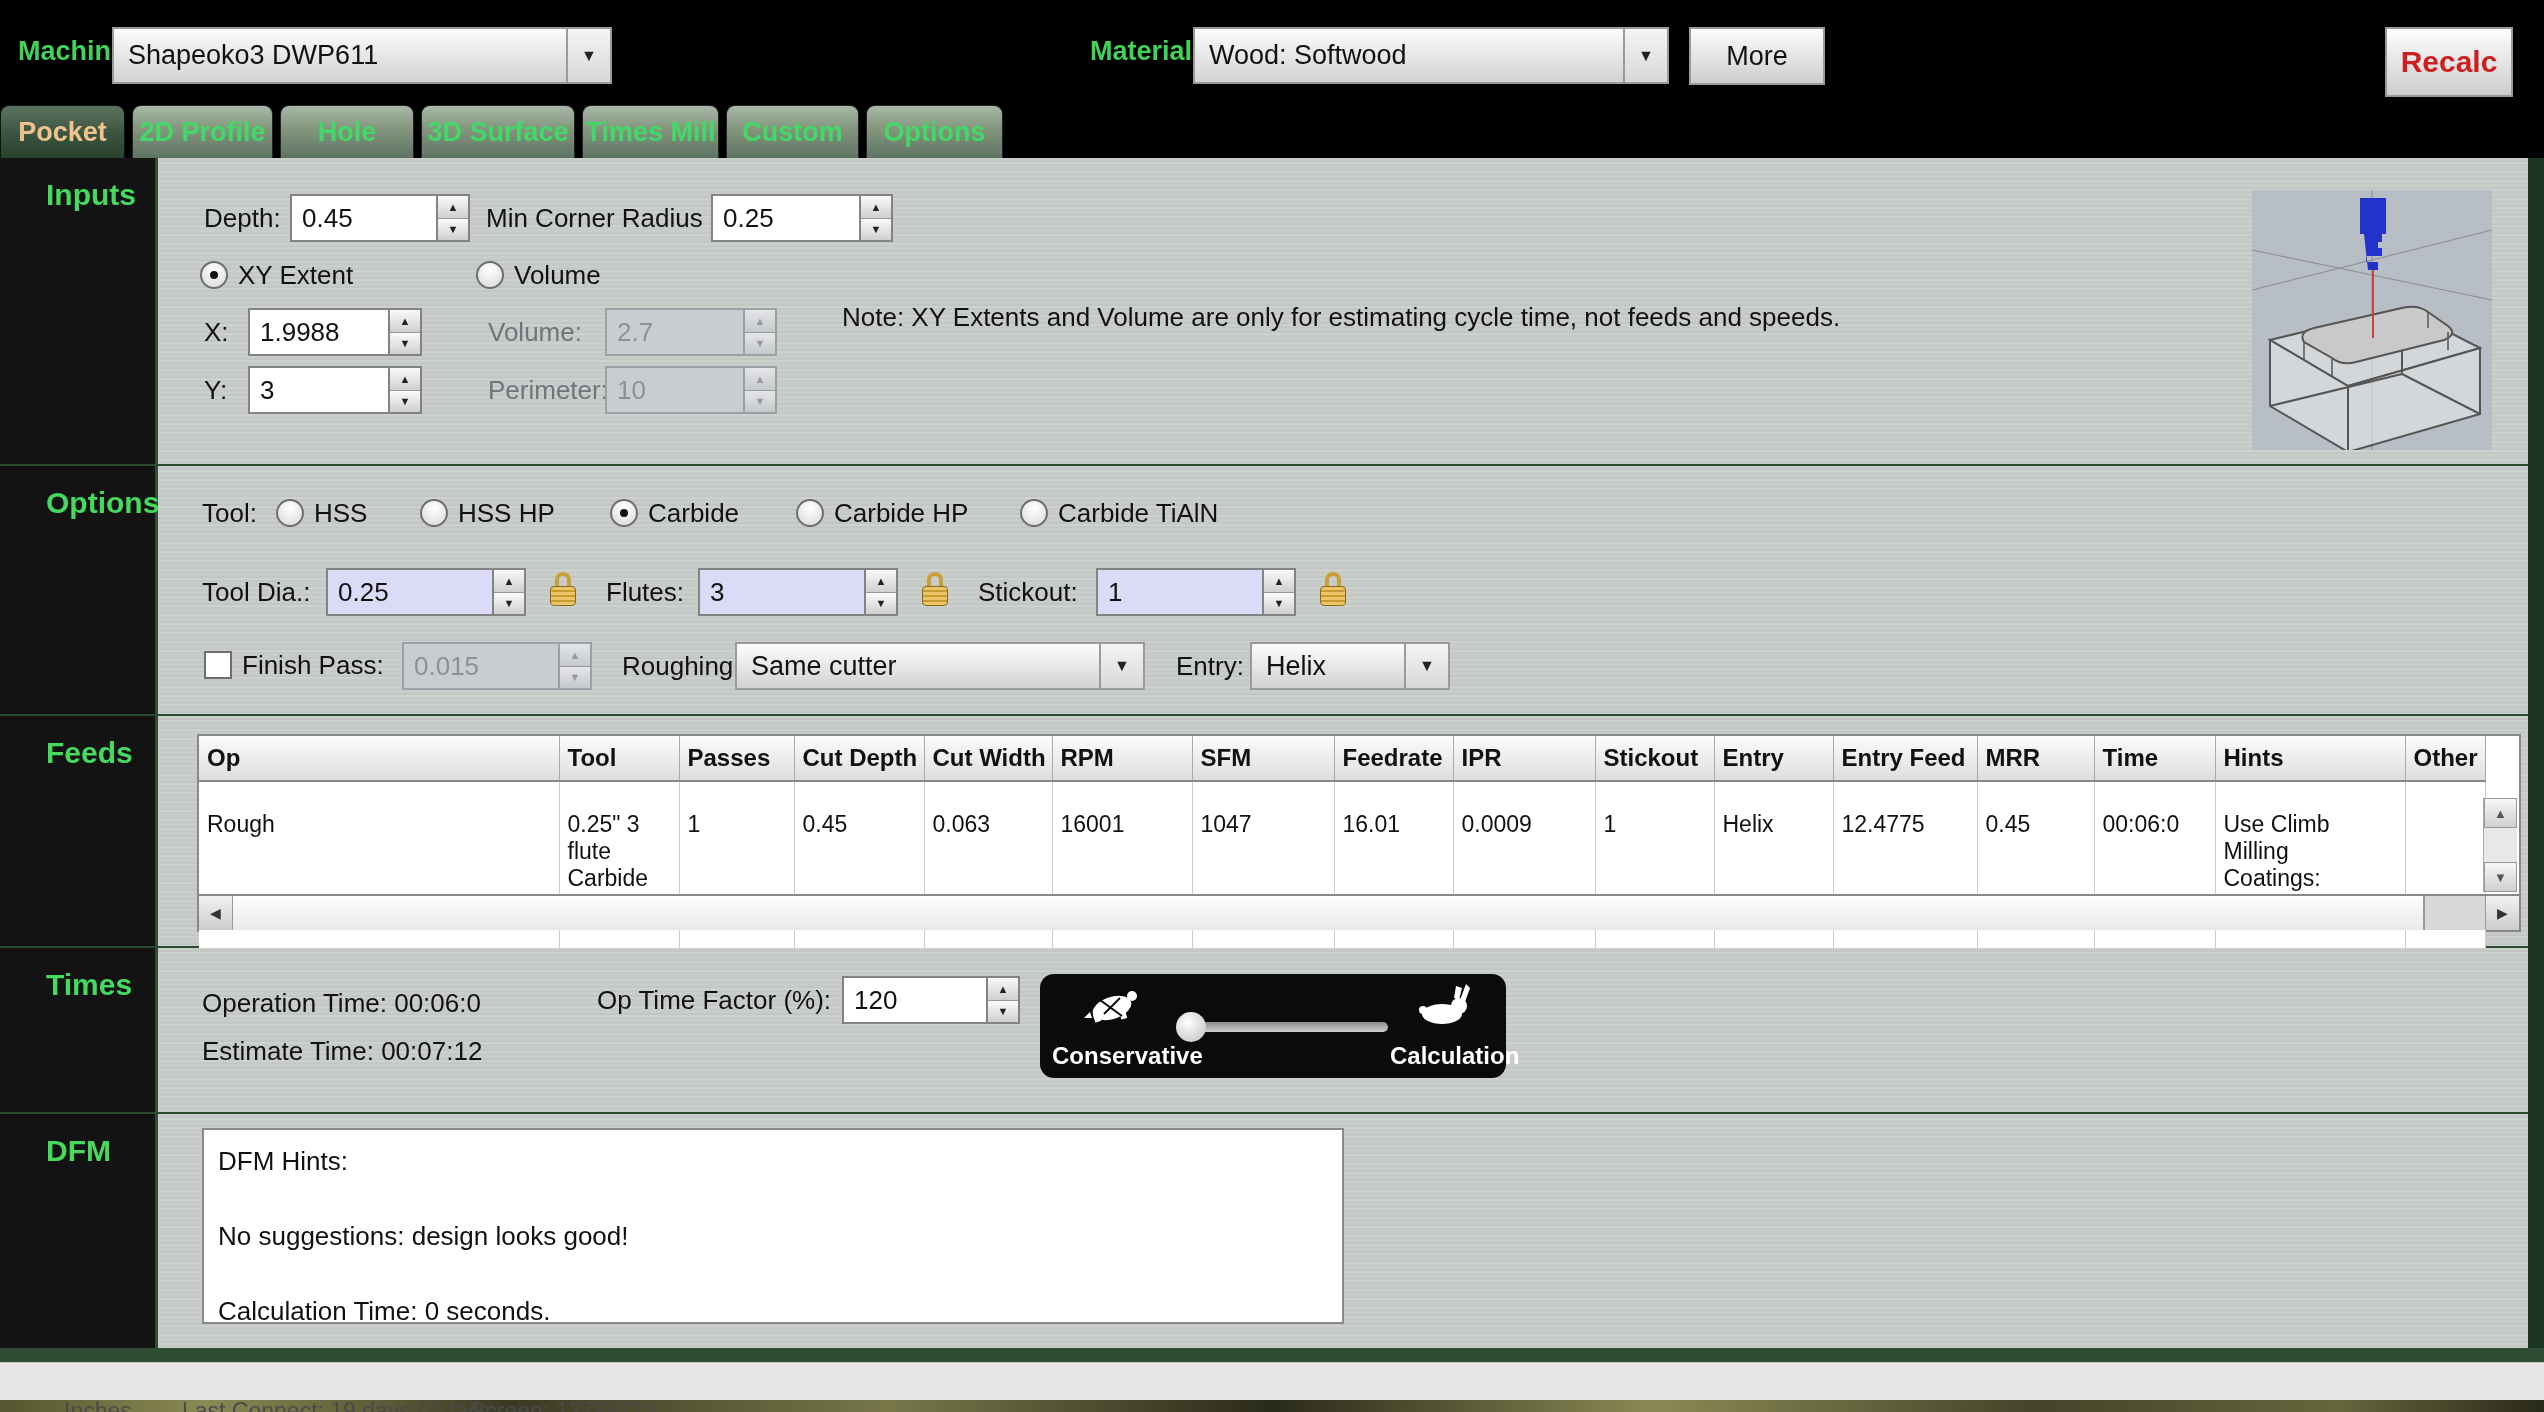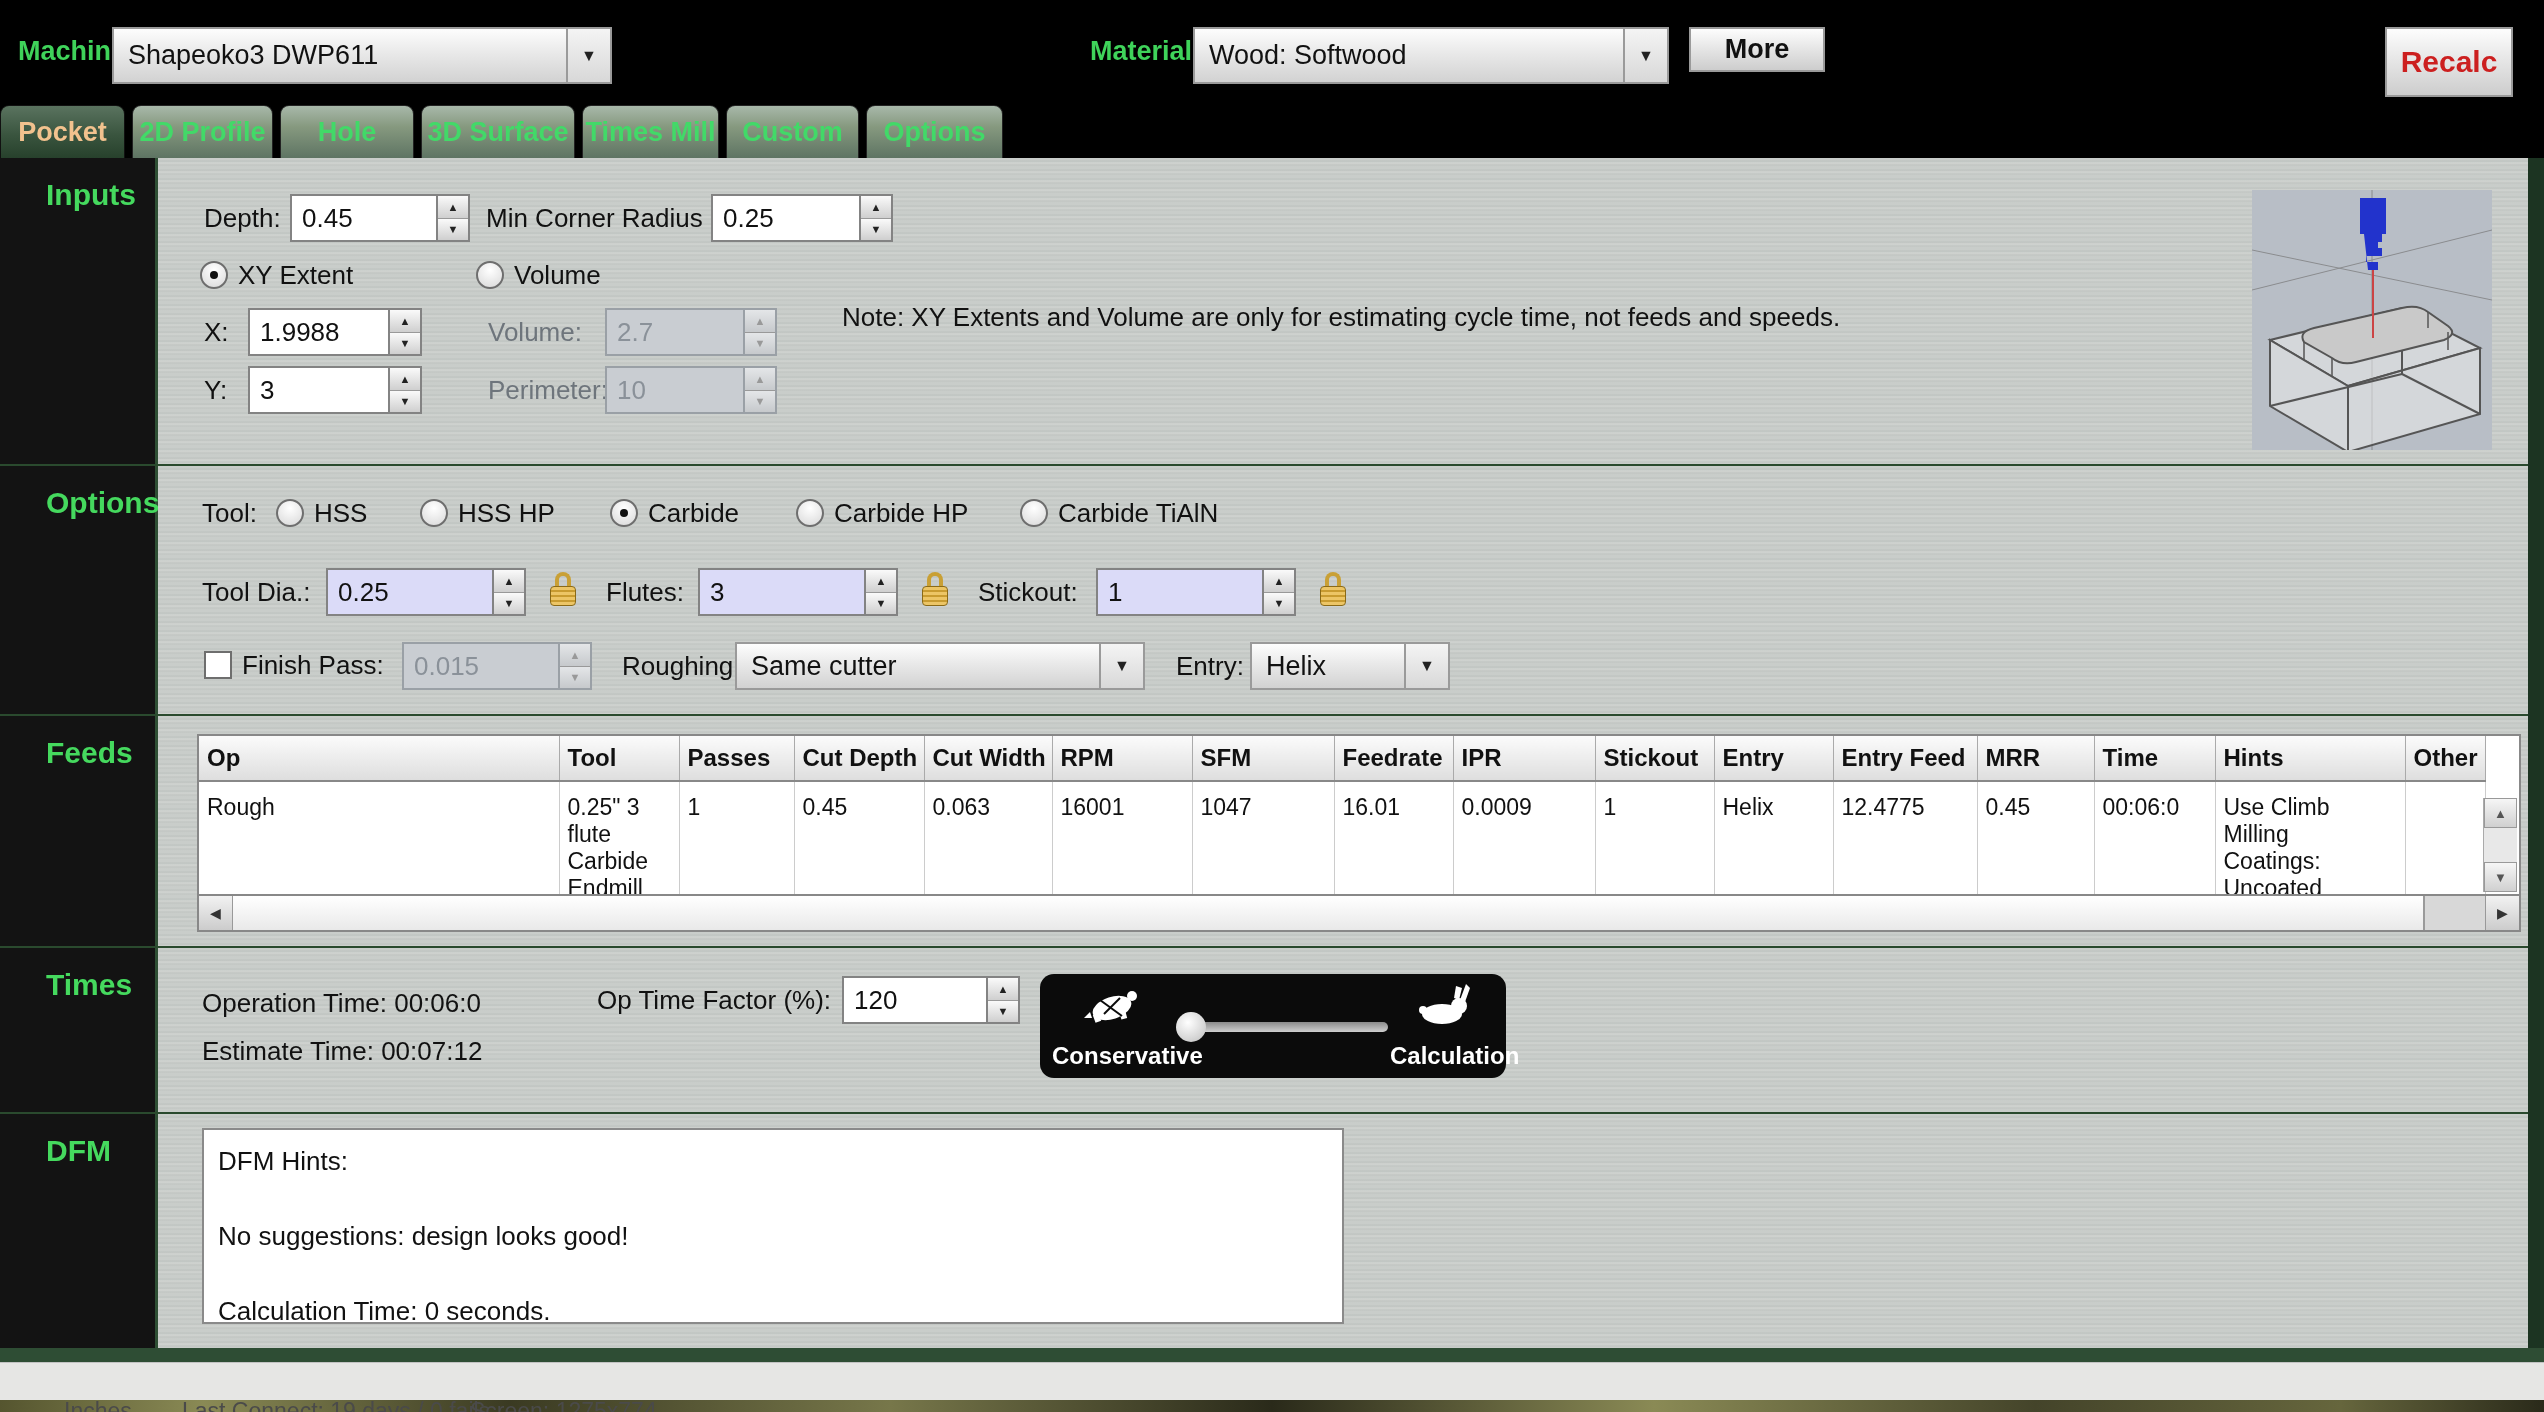--- a/index.html
+++ b/index.html
@@ -19,21 +19,21 @@
   .combo .val { flex:1; font-size:27px; color:#111; padding:0 14px; display:flex; align-items:center;
                 white-space:nowrap; overflow:hidden; }
   .combo .arrow { width:44px; border-left:2px solid #9a9a9a; display:flex; align-items:center; justify-content:center;
                   background:linear-gradient(#f4f4f4,#d8d8d8); color:#222; font-size:16px; }
   .topbar .machine-combo { position:absolute; left:112px; top:27px; width:500px; }
   .topbar .material-combo { position:absolute; left:1193px; top:27px; width:476px; }
 
   .btn { background:linear-gradient(#fdfdfd,#e7e7e7 45%,#cdcdcd); border:2px solid #9a9a9a;
          box-shadow:0 2px 3px rgba(0,0,0,.5); display:flex; align-items:center; justify-content:center;
          font-size:27px; color:#111; }
-  .topbar .more-btn { position:absolute; left:1689px; top:27px; width:136px; height:45px;font-weight:bold; }
+  .topbar .more-btn { position:absolute; left:1689px; top:27px; width:136px; height:58px; }
   .topbar .recalc-btn { position:absolute; left:2385px; top:27px; width:128px; height:70px;
                         color:#cc1f1f; font-weight:bold; font-size:30px; }
 
   
   .tabbar { height:58px; background:#000; display:flex; align-items:flex-end; padding-left:0; }
   .tab { height:53px; margin-right:7px; border-radius:9px 9px 0 0; display:flex; align-items:center; justify-content:center;
          font-size:27px; font-weight:bold; color:#42d968;
          background:linear-gradient(#a3b4a5,#76ern 0); }
   .tab.inactive { background:linear-gradient(#a8b8aa 0%, #86997f 40%, #5e7463 100%); border:1px solid #222; border-bottom:none; }
   .tab.active { background:linear-gradient(#5a735f 0%, #3a553f 55%, #27412c 100%); color:#f2c28e; border:1px solid #111; border-bottom:none; }
@@ -82,21 +82,21 @@
   .note { position:absolute; font-size:26px; color:#111; }
 
   
   .preview { position:absolute; }
 
   
   .tablewrap { position:absolute; background:#fff; border:2px solid #888; }
   table.feeds { border-collapse:collapse; table-layout:fixed; width:2286px; }
   table.feeds th { background:linear-gradient(#fbfbfb,#dedede); border-right:1px solid #aaa; border-bottom:2px solid #888;
                    font-size:24px; color:#111; text-align:left; padding:8px 8px; height:44px; white-space:nowrap; overflow:hidden; }
-  table.feeds td { border-right:1px solid #ccc; font-size:23px; color:#111; vertical-align:top; padding:12px 8px; height:125px;
+  table.feeds td { border-right:1px solid #ccc; font-size:23px; color:#111; vertical-align:top; padding:29px 8px; height:125px;
                    background:#fff; }
   td.pre { white-space:pre-line; }
   .vscroll { position:absolute; right:2px; top:62px; width:34px; bottom:38px; background:#e8e8e8; border-left:1px solid #aaa;
              display:flex; flex-direction:column; justify-content:space-between; }
   .vs-btn { height:30px; background:linear-gradient(#f6f6f6,#d0d0d0); border:1px solid #999; display:flex; align-items:center; justify-content:center; font-size:13px; color:#555; }
   .hscroll { position:absolute; left:0; right:0; bottom:0; height:36px; background:#d8d8d8; border-top:2px solid #888; display:flex; }
   .hs-btn { width:34px; background:linear-gradient(#f2f2f2,#cccccc); border-right:1px solid #999; display:flex; align-items:center; justify-content:center; font-size:14px; color:#333; flex:none; }
   .hs-btn.right { border-right:none; border-left:1px solid #999; }
   .hs-thumb { flex:1; background:linear-gradient(#ffffff,#e9e9e9); border-right:2px solid #9a9a9a; margin-right:60px; }
 

